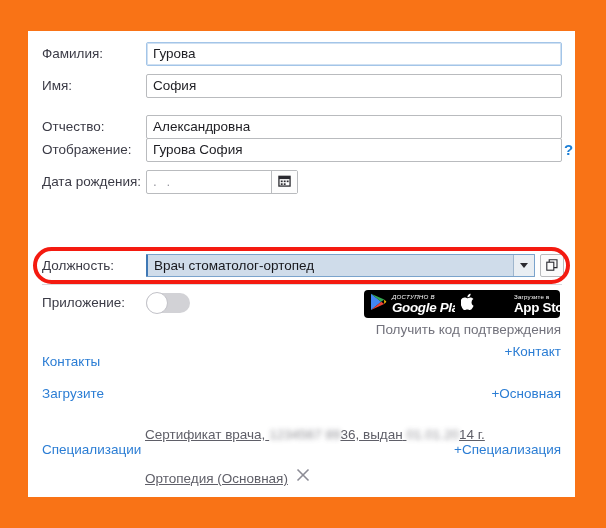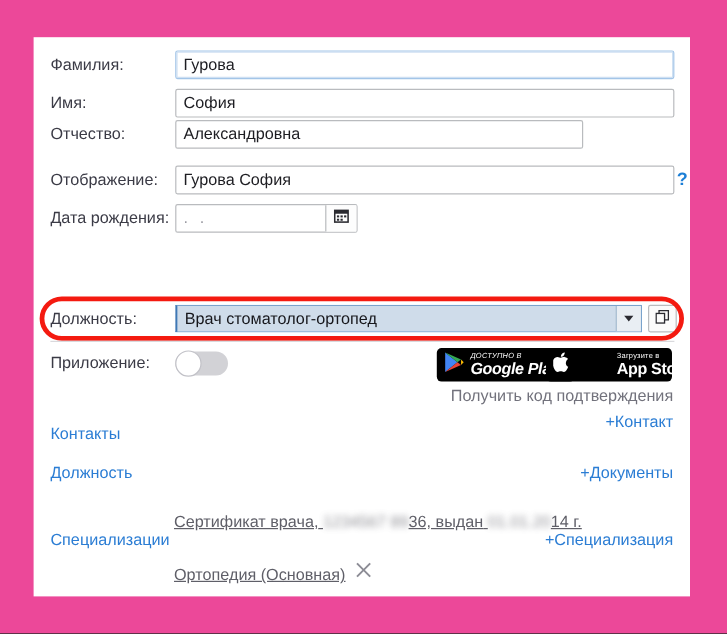--- a/index.html
+++ b/index.html
@@ -10,21 +10,21 @@
   body {
     width: 606px;
     height: 528px;
     overflow: hidden;
     font-family: "Liberation Sans", sans-serif;
   }
   #screen {
     position: relative;
     width: 606px;
     height: 528px;
-    background: #ec4899;
+    background: #f97316;
   }
   #card {
     position: absolute;
     left: 28px;
     top: 31px;
     width: 547px;
     height: 466px;
     background: #ffffff;
     overflow: hidden;
   }
@@ -319,23 +319,23 @@
     <div class="row" style="top:8px">
       <div class="lbl">Фамилия:</div>
       <div class="field focused" style="width:416px">Гурова</div>
     </div>
 
     <div class="row" style="top:40px">
       <div class="lbl">Имя:</div>
       <div class="field" style="width:416px">София</div>
     </div>
 
-    <div class="row" style="top:66px">
+    <div class="row" style="top:81px">
       <div class="lbl">Отчество:</div>
-      <div class="field" style="width:340px">Александровна</div>
+      <div class="field" style="width:416px">Александровна</div>
     </div>
 
     <div class="row" style="top:104px">
       <div class="lbl">Отображение:</div>
       <div class="field" style="width:416px">Гурова София</div>
       <div class="hint-q">?</div>
     </div>
 
     <div class="row" style="top:136px">
       <div class="lbl">Дата рождения:</div>
@@ -414,22 +414,22 @@
           <span class="badge-main">App Store</span>
         </span>
       </div>
     </div>
 
     <div class="getcode">Получить код подтверждения</div>
 
     <div class="section-link" style="top:323px">Контакты</div>
     <div class="section-add" style="top:313px">+Контакт</div>
 
-    <div class="section-link" style="top:355px">Должность</div>
-    <div class="section-add" style="top:355px">+Документы</div>
+    <div class="section-link" style="top:355px">Загрузите</div>
+    <div class="section-add" style="top:355px">+Основная</div>
 
     <div class="sub-item" style="top:396px"><span>Сертификат врача,</span> <span class="blur-txt">1234567 89</span><span>36, выдан</span> <span class="blur-txt">01.01.20</span><span>14 г.</span></div>
 
     <div class="section-link" style="top:411px">Специализации</div>
     <div class="section-add" style="top:411px">+Специализация</div>
 
     <div class="sub-item" style="top:440px">Ортопедия (Основная)</div>
     <div class="x-icon" style="left:268px; top:437px">
       <svg width="14" height="14" viewBox="0 0 14 14">
         <line x1="1.5" y1="1.5" x2="12.5" y2="12.5" stroke="#8c8c95" stroke-width="1.6"></line>

